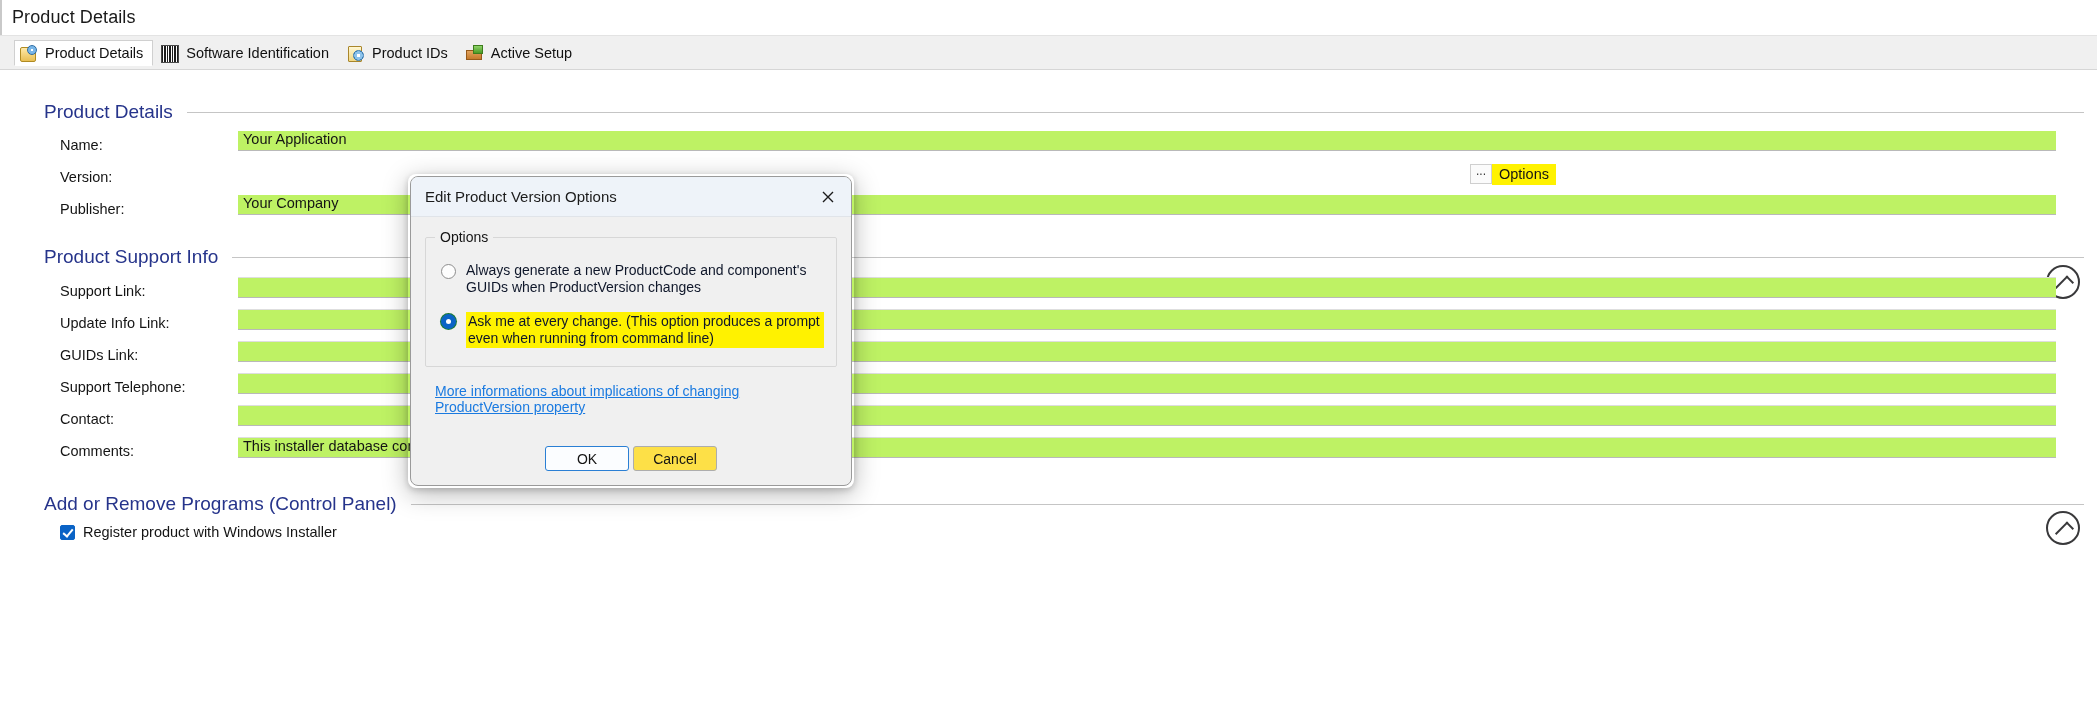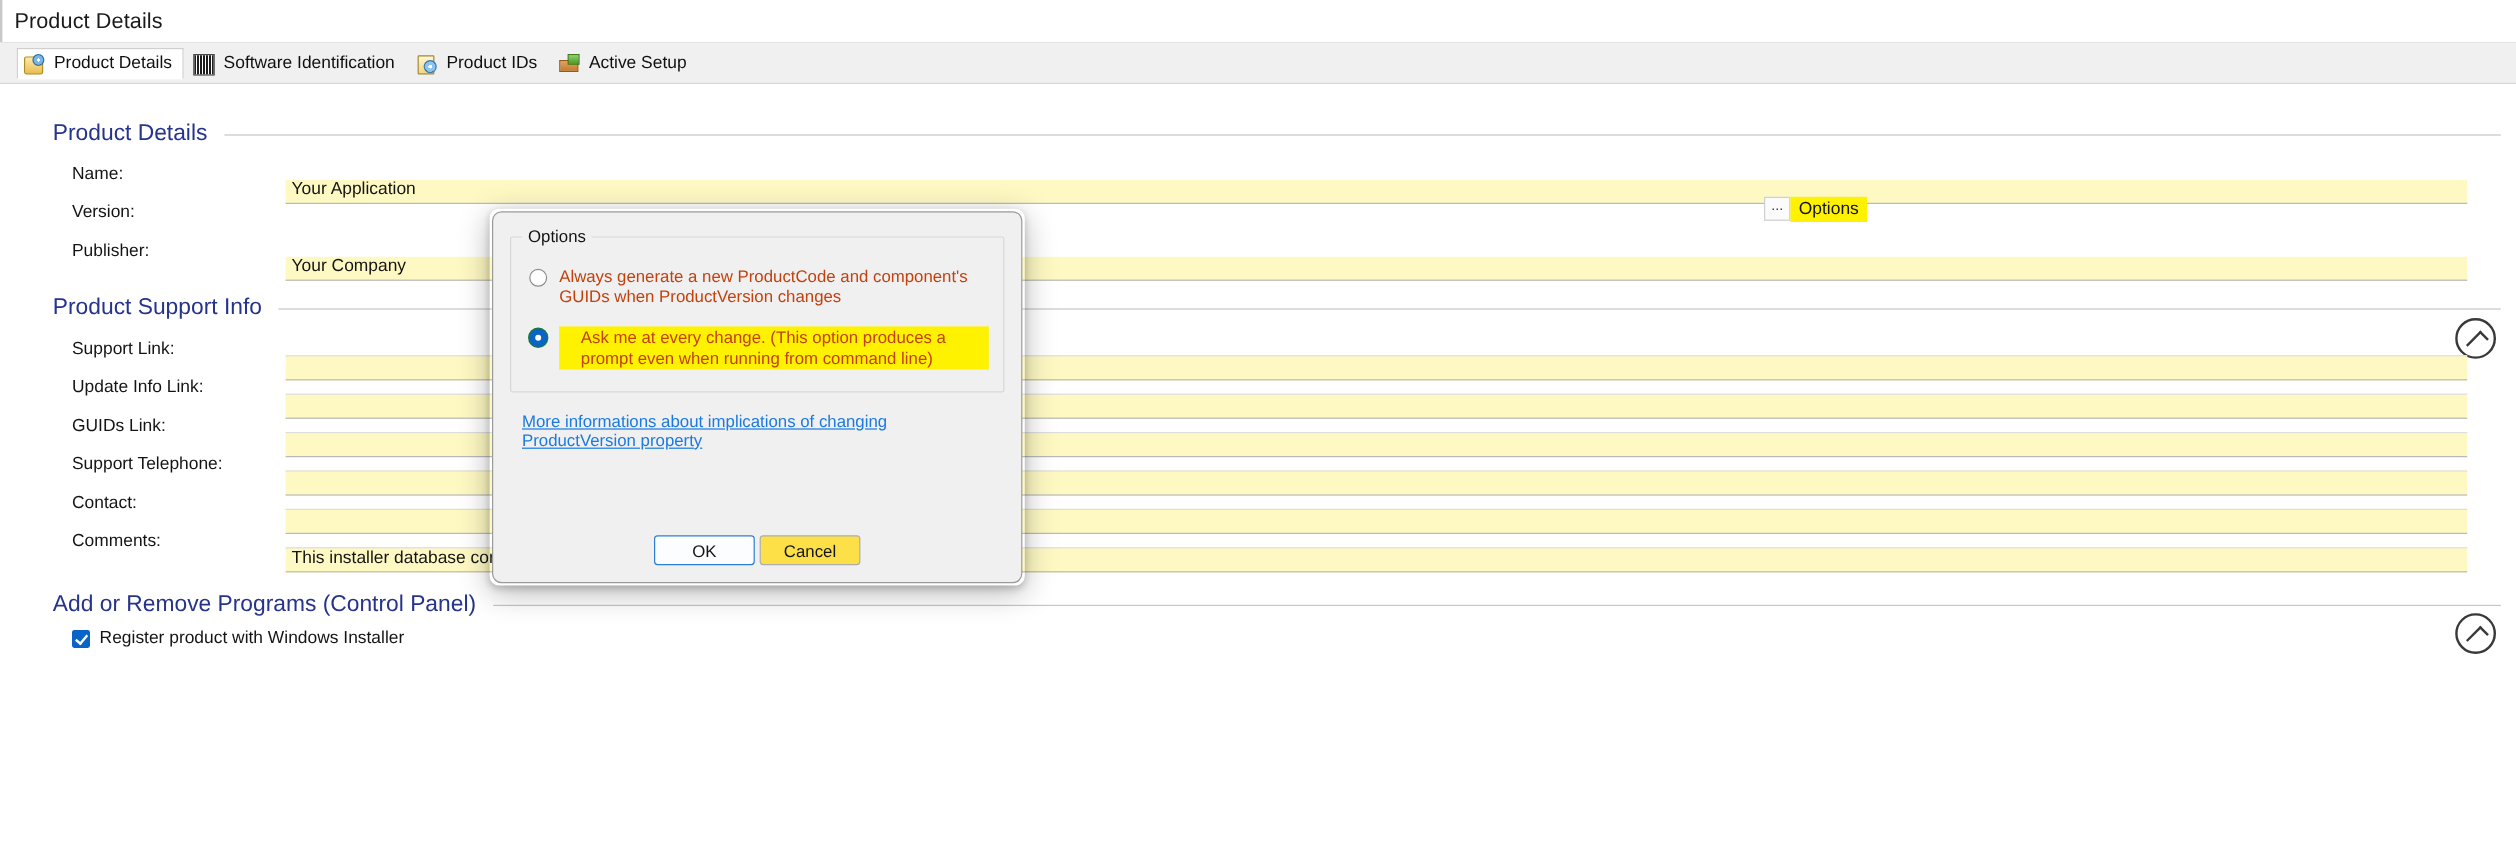--- a/index.html
+++ b/index.html
@@ -171,29 +171,28 @@
   .field-label {
     position: absolute;
     font-size: 14.5px;
     color: #141414;
     white-space: nowrap;
   }
 
   .field-input {
     position: absolute;
     box-sizing: border-box;
-    background: #fef9c3;
+    background: #bef264;
     border: none;
     border-bottom: 1px solid #b9b9b9;
     font-size: 14.5px;
     color: #141414;
     font-family: "Liberation Sans", sans-serif;
     padding: 0 0 3px 5px;
     outline: none;
-    margin-top: 19px;
   }
   .field-input.top-rule {
     border-top: 1px solid #dedede;
   }
 
   .ellipsis-btn {
     position: absolute;
     box-sizing: border-box;
     width: 22px;
     height: 20px;
@@ -347,27 +346,27 @@
     content: "";
     position: absolute;
     left: 4px; top: 4px;
     width: 5px; height: 5px;
     border-radius: 50%;
     background: #ffffff;
   }
   .radio-label {
     font-size: 14px;
     line-height: 17px;
-    color: #c2410c;
+    color: #0f172a;
   }
   .radio-label.hl {
     background: #fff200;
     box-decoration-break: clone;
     -webkit-box-decoration-break: clone;
-    padding: 1px 18px;
+    padding: 1px 2px;
   }
   .dlg-link {
     display: block;
     margin: 16px 0 0 10px;
     font-size: 14px;
     color: #1a7ae0;
     text-decoration: underline;
     cursor: default;
   }
   .dlg-buttons {
@@ -472,20 +471,28 @@
 
     <div class="checkbox-row" style="left:60px; top:453px;align-items:flex-end;">
       <span class="cb"></span>
       <span>Register product with Windows Installer</span>
     </div>
   </div>
 
   <div class="dlg-shadow"></div>
   <div class="dialog">
 
+    <div class="dlg-titlebar">
+      <div class="dlg-title">Edit Product Version Options</div>
+      <div class="dlg-close">
+        <svg width="16" height="16" viewBox="0 0 16 16" aria-hidden="true">
+          <path d="M3 3 L13 13 M13 3 L3 13" stroke="#1b1b1b" stroke-width="1.4" fill="none"></path>
+        </svg>
+      </div>
+    </div>
 
     <div class="dlg-body">
       <div class="fieldset">
         <span class="legend">Options</span>
 
         <div class="radio-row">
           <span class="radio"></span>
           <span class="radio-label">Always generate a new ProductCode and component's GUIDs when ProductVersion changes</span>
         </div>
 

